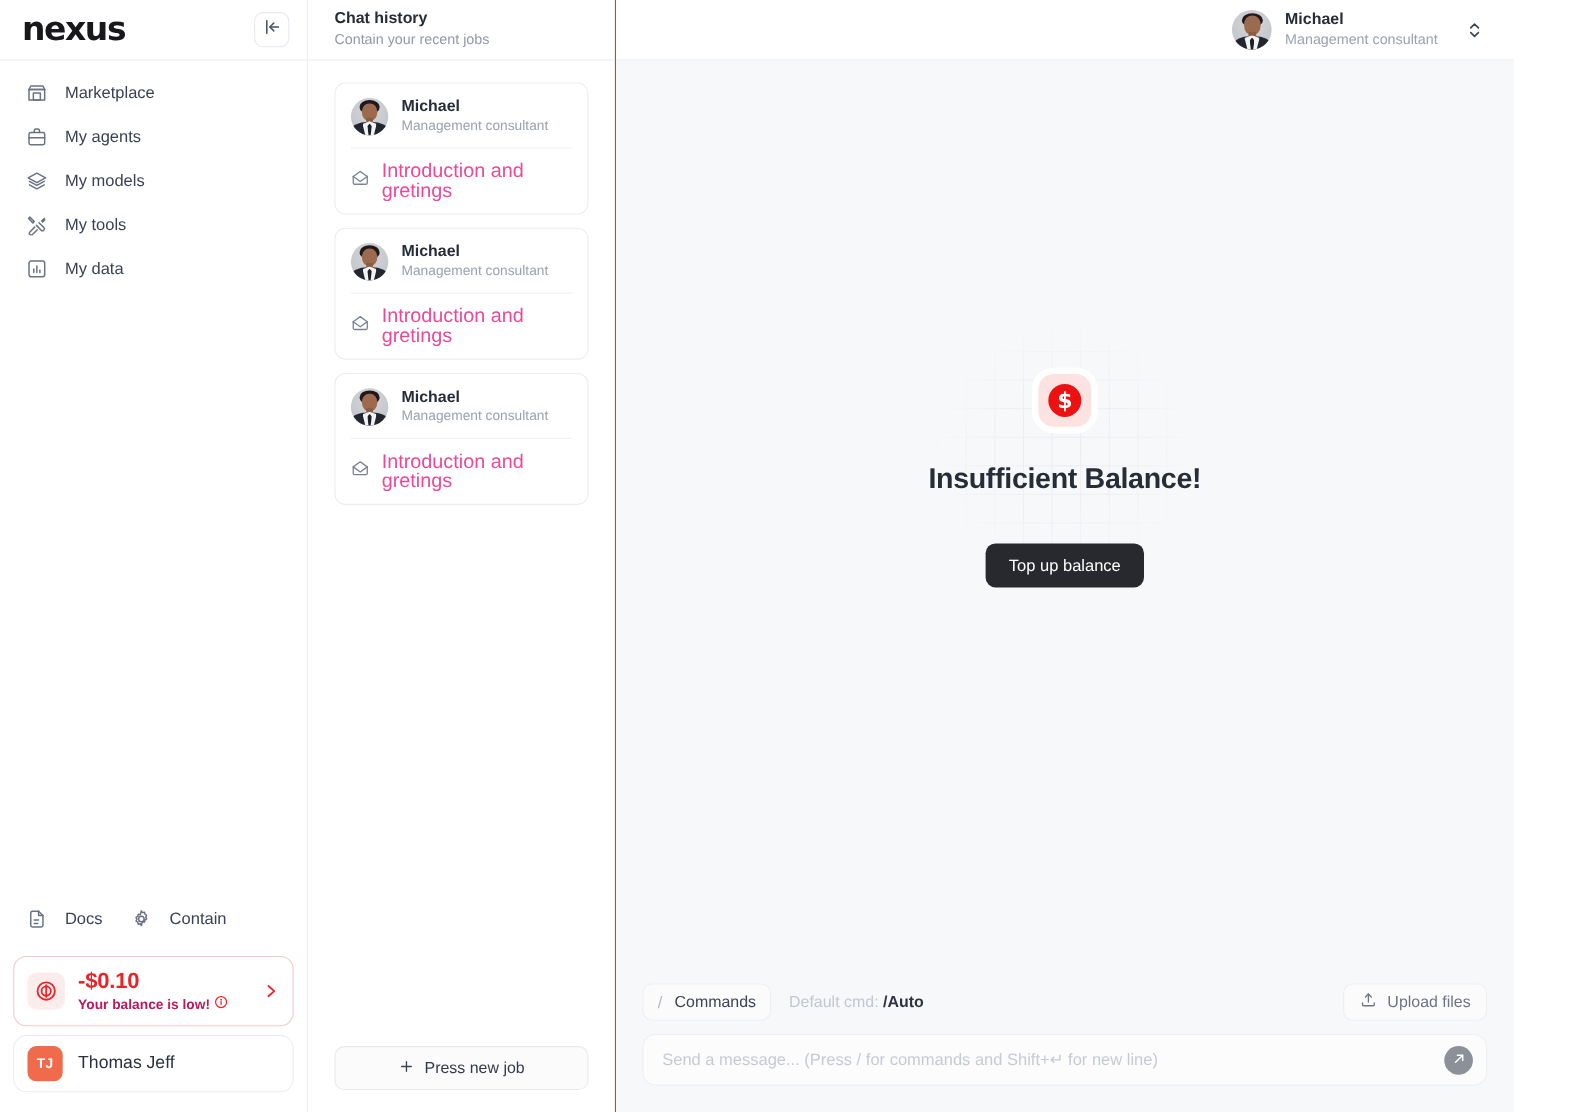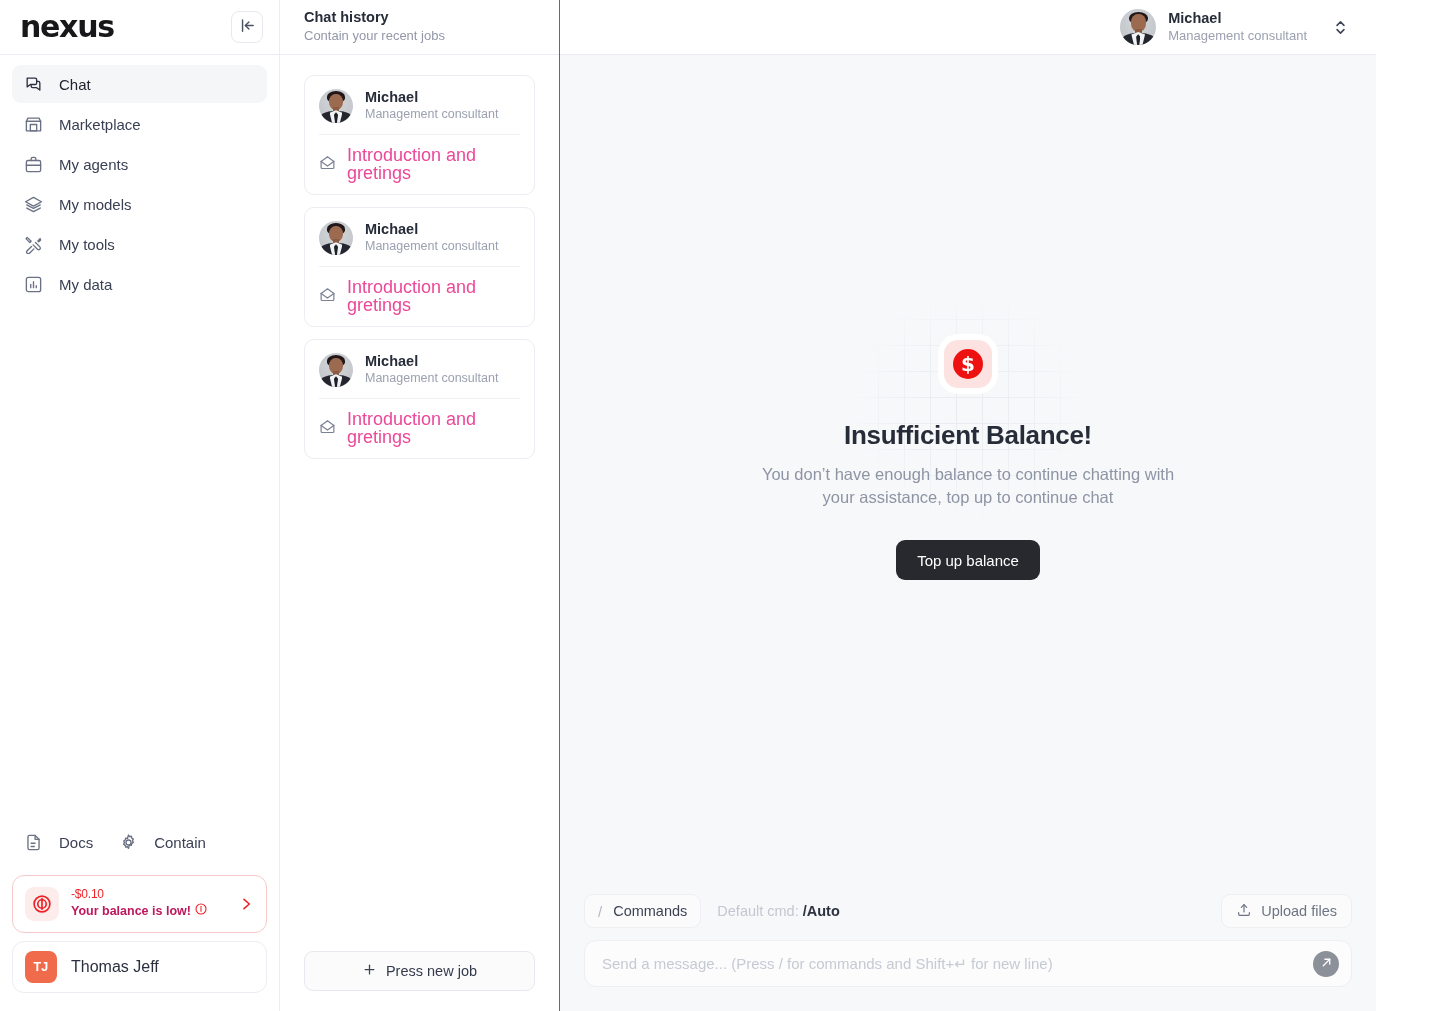--- a/index.html
+++ b/index.html
@@ -57,21 +57,21 @@
     margin: 4px 12px 8px 12px;
     border: 1px solid #f6c9c9; border-radius: 12px; background: #ffffff;
     display: flex; align-items: center; gap: 12px;
     padding: 11px 12px; cursor: pointer;
   }
   .balance-ico {
     width: 34px; height: 34px; border-radius: 9px; background: #fdecec;
     display: flex; align-items: center; justify-content: center; flex: 0 0 34px;
   }
   .balance-txt { flex: 1 1 auto; min-width: 0; }
-  .balance-amt { font-size: 12px; font-weight: 400; color: #ec2227; line-height: 1.15; letter-spacing: -0.2px; }
+  .balance-amt { font-size: 20px; font-weight: 700; color: #ec2227; line-height: 1.15; letter-spacing: -0.2px; }
   .balance-note { font-size: 12.5px; font-weight: 700; color: #be185d; display: flex; align-items: center; gap: 4px; line-height: 1.3; margin-top: 1px;}
   .chev { color: #ec2227; flex: 0 0 auto; display: flex; }
 
   .user-card {
     margin: 0 12px 18px 12px;
     border: 1px solid #ebedf2; border-radius: 12px; background: #fff;
     display: flex; align-items: center; gap: 14px;
     padding: 9px 12px; cursor: pointer;
   }
   .avatar-sq {
@@ -229,29 +229,20 @@
           <svg width="17" height="17" viewBox="0 0 24 24" fill="none" stroke="#4a5160" stroke-width="2" stroke-linecap="round" stroke-linejoin="round">
             <line x1="5" y1="4" x2="5" y2="20"></line>
               <line x1="20" y1="12" x2="9" y2="12"></line>
               <polyline points="14,7 9,12 14,17"></polyline>
           </svg>
         </span>
       </div>
     </div>
 
     <nav class="nav">
-      <div class="nav-item active">
-        <span class="ico">
-          <svg width="19" height="19" viewBox="0 0 24 24" fill="none" stroke="#2b3040" stroke-width="1.7" stroke-linecap="round" stroke-linejoin="round">
-            <path d="M4 4h10a2 2 0 0 1 2 2v4a2 2 0 0 1-2 2H8l-4 3V4z"></path>
-            <path d="M9 13v1a2 2 0 0 0 2 2h5l4 3v-9a2 2 0 0 0-2-2h-2"></path>
-          </svg>
-        </span>
-        <span class="nav-label">Chat</span>
-      </div>
 
       <div class="nav-item">
         <span class="ico">
           <svg width="19" height="19" viewBox="0 0 24 24" fill="none" stroke="#6a7183" stroke-width="1.7" stroke-linecap="round" stroke-linejoin="round">
             <path d="M3 8h18v12H3z"></path>
               <path d="M3 8l2-4h14l2 4"></path>
               <path d="M3 8h18"></path>
               <rect x="8" y="12" width="8" height="8"></rect>
           </svg>
         </span>
@@ -495,21 +486,20 @@
       </div>
     </div>
 
     <div class="main-body">
       <div class="grid-bg"></div>
       <div class="empty-state">
         <div class="coin-wrap">
           <div class="coin">$</div>
         </div>
         <div class="es-title">Insufficient Balance!</div>
-        <div class="es-desc">You don’t have enough balance to continue chatting with your assistance, top up to continue chat</div>
         <button class="topup-btn">Top up balance</button>
       </div>
     </div>
 
     <div class="composer">
       <div class="cmd-row">
         <div class="cmd-chip">
           <span class="cmd-slash">/</span>
           <span>Commands</span>
         </div>

